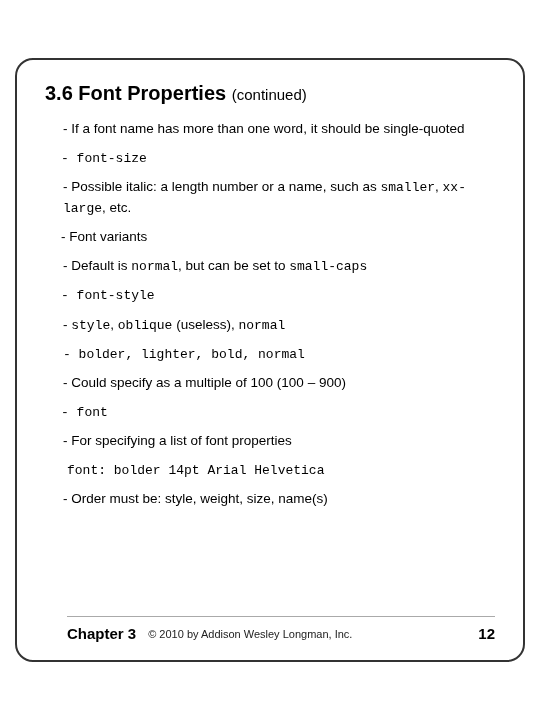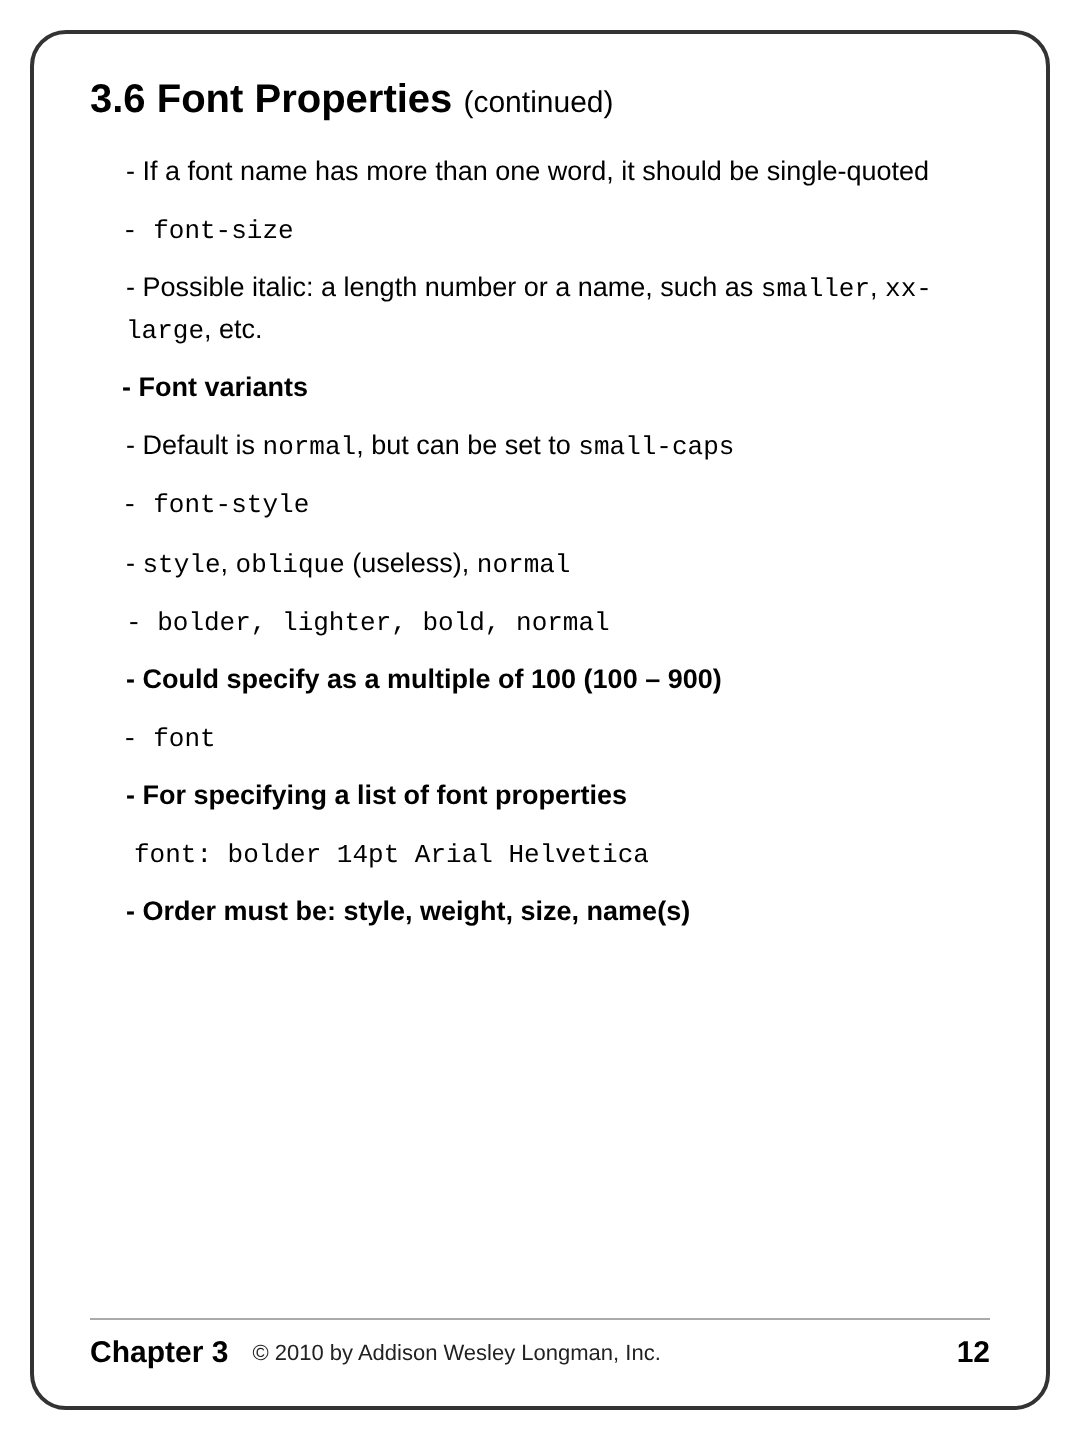--- a/index.html
+++ b/index.html
@@ -7,21 +7,21 @@
       width: 540px;
       height: 720px;
       background: #fff;
       display: flex;
       align-items: center;
       justify-content: center;
       font-family: Arial, sans-serif;
     }
     .slide {
       width: 510px;
-      height: 690px;
+      height: 604px;
       border: 2px solid #333;
       border-radius: 18px;
       padding: 22px 28px 18px 28px;
       display: flex;
       flex-direction: column;
       background: #fff;
       position: relative;
     }
     .title {
       font-size: 20px;
@@ -38,30 +38,31 @@
       font-size: 13.5px;
       line-height: 1.55;
     }
     .item {
       margin-bottom: 8px;
     }
     .item.l1 { margin-left: 16px; }
     .item.l2 { margin-left: 18px; }
     .item.l3 { margin-left: 22px; }
 
-    .bold { font-weight: bold; }
+    .bold { font-weight: normal; }
     .mono-inline { font-family: 'Courier New', Courier, monospace; font-size: 13px; }
     .footer {
       display: flex;
       align-items: center;
       justify-content: space-between;
       border-top: 1px solid #aaa;
       padding-top: 8px;
       margin-top: 6px;
       font-size: 13px;
+      margin-left: 22px;
     }
     .footer-left {
       display: flex;
       align-items: center;
       gap: 12px;
     }
     .chapter-label {
       font-weight: bold;
       font-size: 15px;
     }

